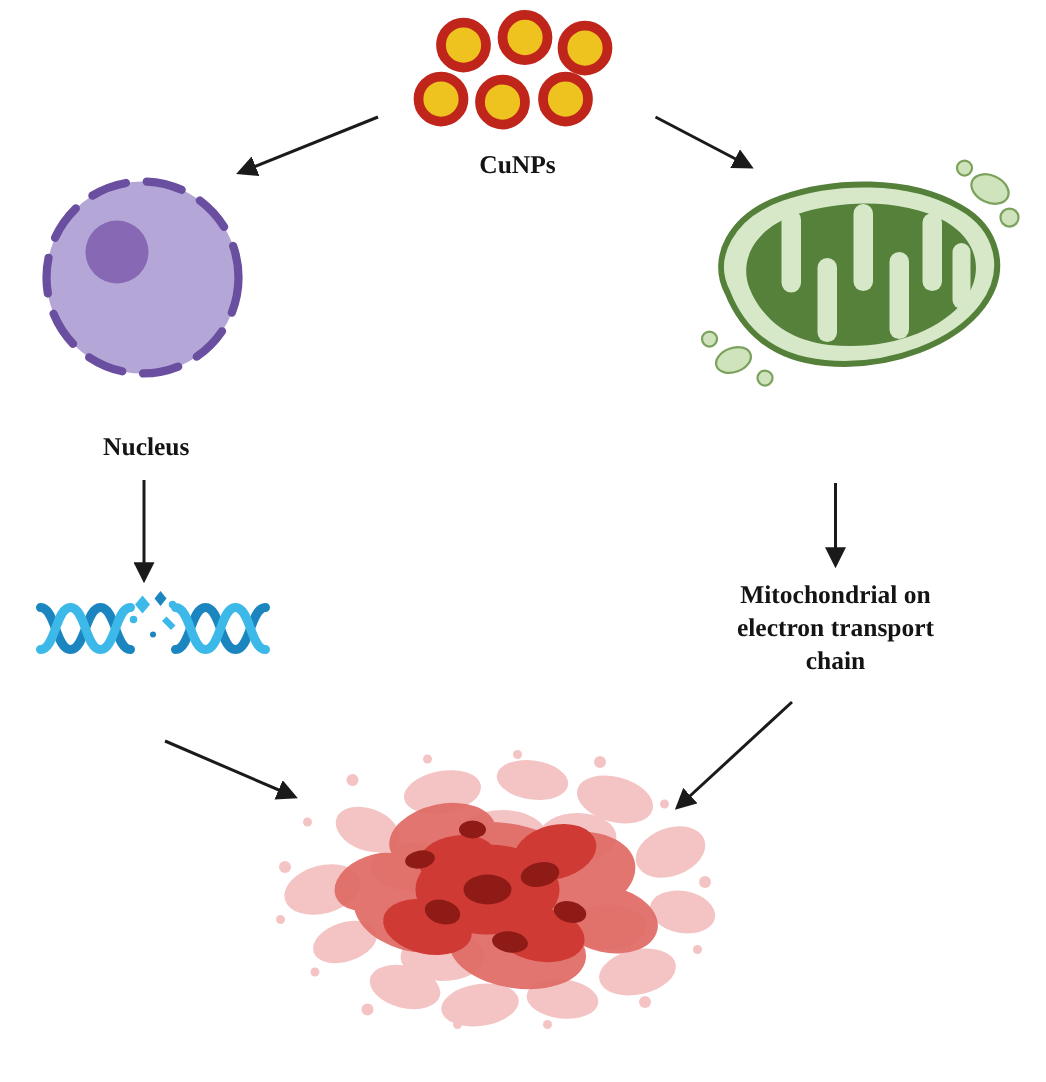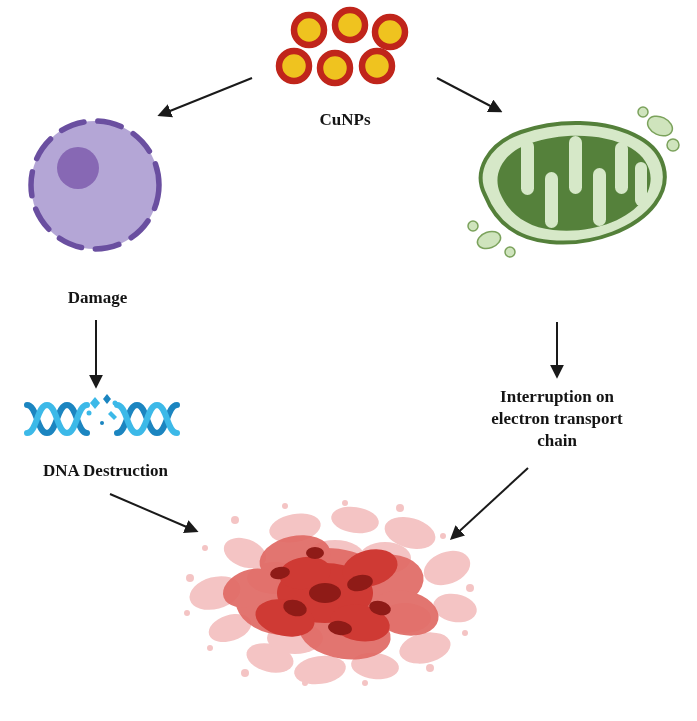--- a/index.html
+++ b/index.html
@@ -160,25 +160,24 @@
       <ellipse cx="150" cy="95" rx="16" ry="10"></ellipse>
       <ellipse cx="120" cy="110" rx="12" ry="8" transform="rotate(15 120 110)"></ellipse>
       <ellipse cx="185" cy="85" rx="13" ry="8" transform="rotate(-12 185 85)"></ellipse>
       <ellipse cx="165" cy="130" rx="12" ry="7" transform="rotate(8 165 130)"></ellipse>
       <ellipse cx="105" cy="75" rx="10" ry="6" transform="rotate(-10 105 75)"></ellipse>
       <ellipse cx="205" cy="110" rx="11" ry="7" transform="rotate(14 205 110)"></ellipse>
       <ellipse cx="140" cy="55" rx="9" ry="6"></ellipse>
     </g>
   </svg>
 
-  <div class="label" style="left:295px;top:109px;width:100px;">CuNPs</div>
+  <div class="label" style="left:295px;top:99px;width:100px;">CuNPs</div>
 
-  <div class="label" style="left:35px;top:287px;width:125px;">Damage</div>
+  <div class="label" style="left:35px;top:287px;width:125px;">Nucleus</div>
 
 
-  <div class="label" style="left:18px;top:460px;width:175px;">DNA Destruction</div>
 
-  <div class="label" style="left:468px;top:386px;width:178px;">Interruption on
+  <div class="label" style="left:468px;top:386px;width:178px;">Mitochondrial on
 electron transport
 chain</div>
 
 
 </div>
 
 </body></html>

